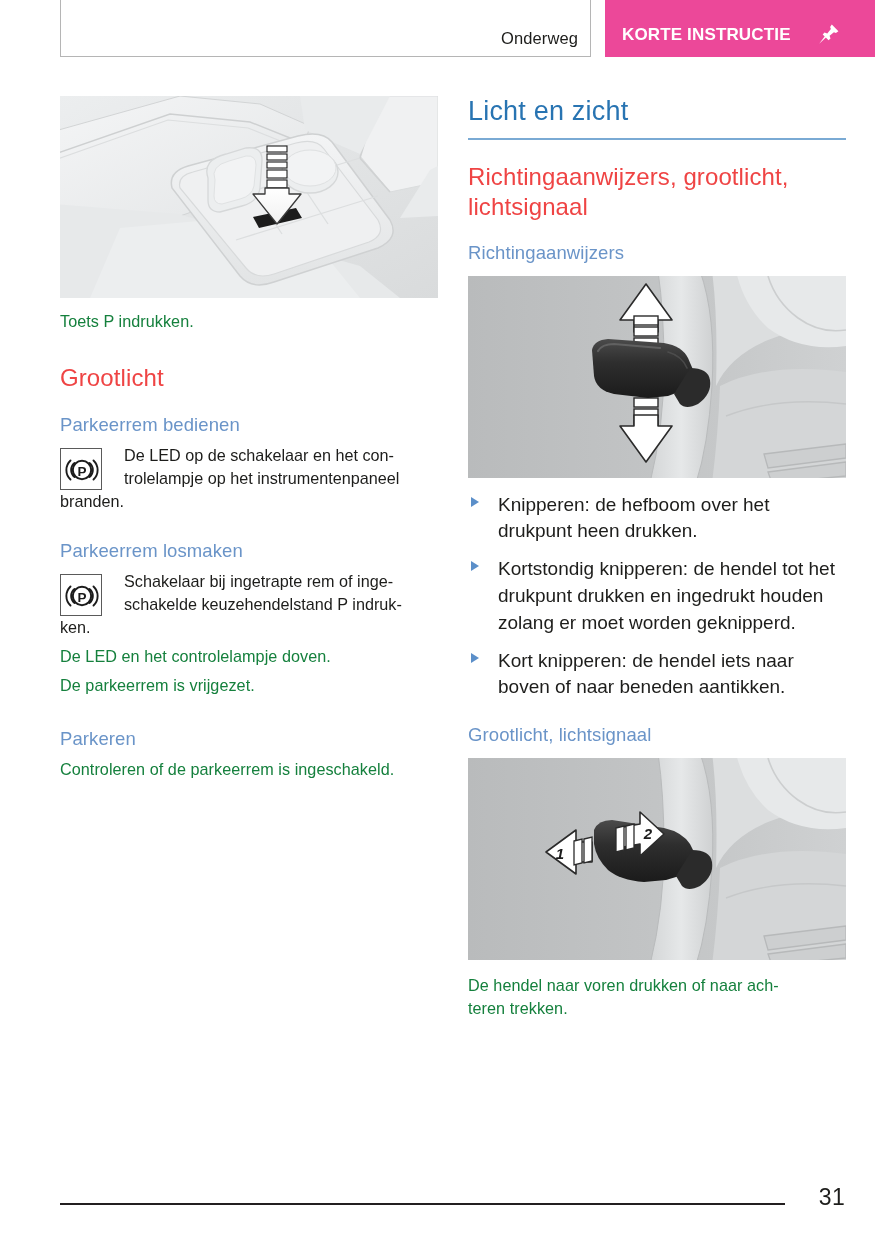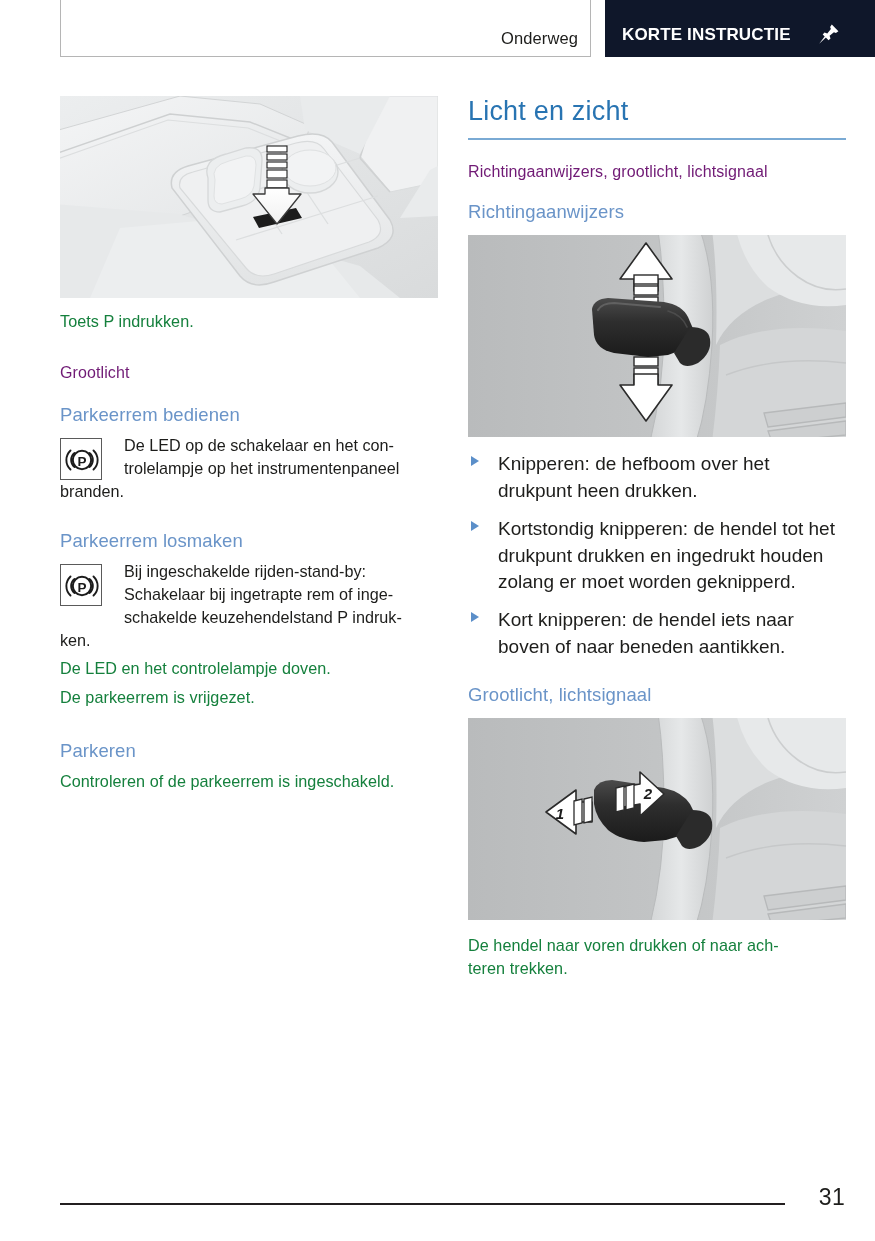--- a/index.html
+++ b/index.html
@@ -44,21 +44,21 @@
     color: #1d1d1b;
     letter-spacing: 0.1px;
     white-space: nowrap;
   }
   .header-right-box {
     position: absolute;
     left: 605px;
     top: 0;
     width: 270px;
     height: 57px;
-    background: #0f172a;
+    background: #ec4899;
   }
   .header-right-label {
     position: absolute;
     left: 17px;
     bottom: 12px;
     font-size: 17px;
     font-weight: bold;
     color: #ffffff;
     letter-spacing: 0.15px;
     white-space: nowrap;
@@ -90,23 +90,23 @@
     line-height: 1.15;
   }
   .title-rule {
     margin-top: 11px;
     height: 2px;
     background: #7aaad4;
     width: 100%;
   }
   h2.h2 {
     margin: 0;
-    font-size: 16px;
+    font-size: 24px;
     font-weight: normal;
-    color: #701a75;
+    color: #ef4444;
     line-height: 1.26;
     letter-spacing: 0.1px;
   }
   h3.h3 {
     margin: 0;
     font-size: 18.5px;
     font-weight: normal;
     color: #6a94c8;
     line-height: 1.25;
     letter-spacing: 0.1px;
@@ -341,21 +341,20 @@
           <path d="M6.5 5.5 A13 13 0 0 0 6.5 24.5"></path>
           <path d="M10.5 8.0 A9 9 0 0 0 10.5 22.0"></path>
           <path d="M29.5 5.5 A13 13 0 0 1 29.5 24.5"></path>
           <path d="M25.5 8.0 A9 9 0 0 1 25.5 22.0"></path>
           <circle cx="18" cy="15" r="9.2" stroke-width="2"></circle>
         </g>
         <text x="18" y="20.5" text-anchor="middle" font-family="'Liberation Sans', sans-serif" font-size="13.5" font-weight="bold" fill="#1c1c1c">P</text>
       </svg>
     </div>
     <div class="icon-text">
-      <span class="ln">Bij ingeschakelde rijden-stand-by:</span>
       <span class="ln">Schakelaar bij ingetrapte rem of inge-</span>
       <span class="ln">schakelde keuzehendelstand P indruk-</span>
     </div>
     <div class="after-icon">ken.</div>
   </div>
 
   <div class="sp-6"></div>
   <p class="body">De LED en het controlelampje doven.</p>
   <div class="sp-6"></div>
   <p class="body">De parkeerrem is vrijgezet.</p>

